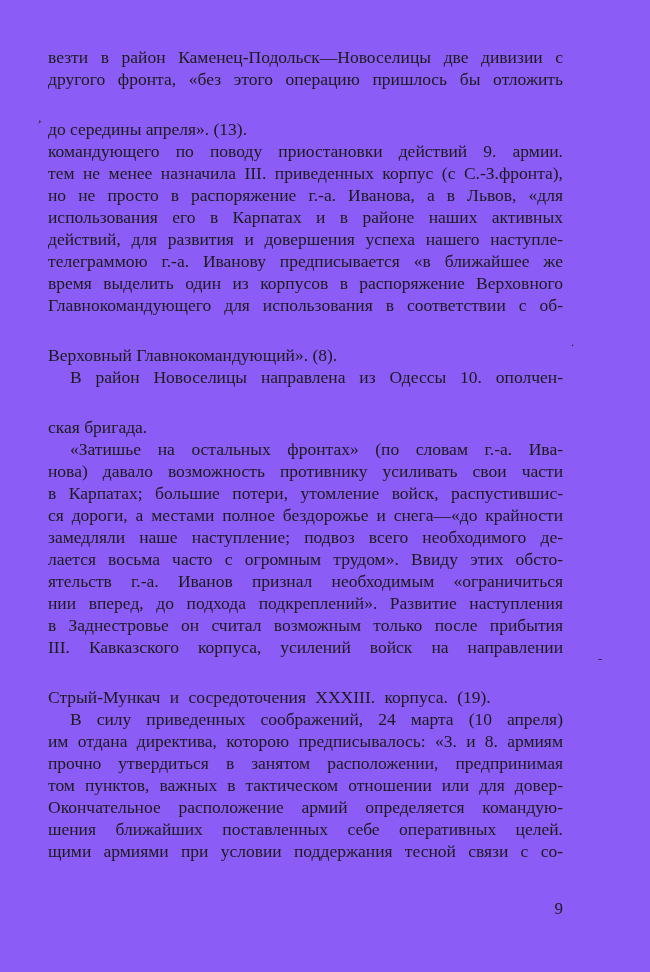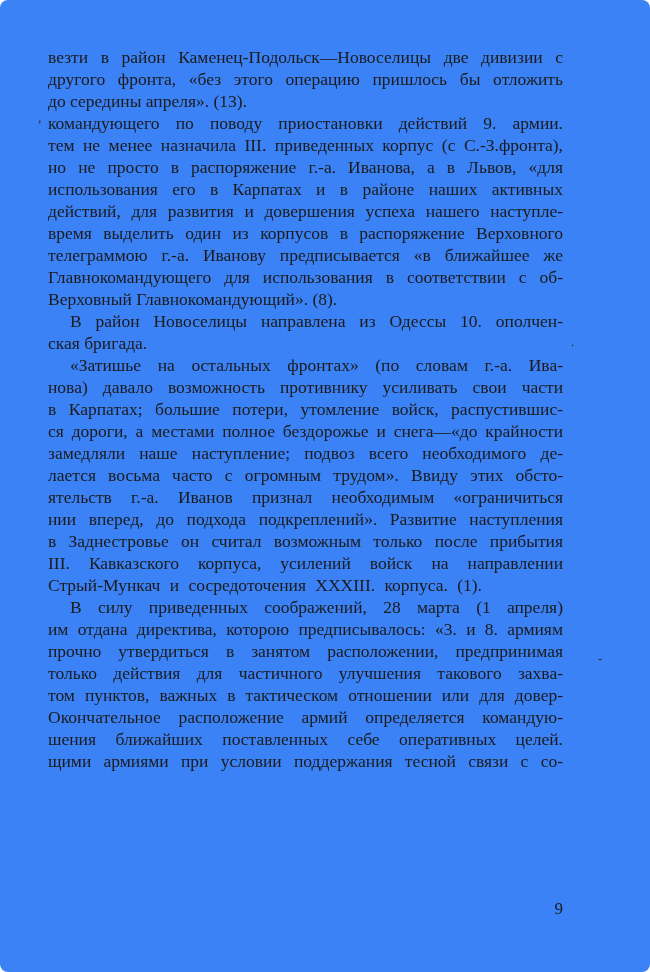--- a/index.html
+++ b/index.html
@@ -7,44 +7,44 @@
     padding: 0;
     width: 650px;
     height: 972px;
     background: #fdfdfc;
     overflow: hidden;
   }
   .page {
     position: relative;
     width: 650px;
     height: 972px;
-    background: #3b82f6;
+    background: #8b5cf6;
     font-family: "Liberation Serif", "DejaVu Serif", serif;
     color: #1b1b1b;
-    border-radius: 8px;
   }
   .text-block {
     position: absolute;
     left: 48px;
     top: 46px;
     width: 515px;
   }
   .line {
     height: 22px;
     line-height: 22px;
     font-size: 17.5px;
     text-align: justify;
     text-align-last: justify;
     white-space: normal;
     overflow: visible;
   }
   .line.indent { text-indent: 22px; }
   .line.noj {
     text-align: left;
     text-align-last: left;
+    margin-top: 28px;
   }
   .line.wide { word-spacing: 5px; }
   .page-number {
     position: absolute;
     top: 898px;
     left: 48px;
     width: 515px;
     text-align: right;
     font-size: 17px;
     line-height: 22px;
@@ -66,41 +66,40 @@
 <div class="page">
   <div class="text-block">
     <div class="line">везти в район Каменец-Подольск—Новоселицы две дивизии с</div>
     <div class="line">другого фронта, «без этого операцию пришлось бы отложить</div>
     <div class="line noj">до середины апреля». (13).</div>
     <div class="line">командующего по поводу приостановки действий 9. армии.</div>
     <div class="line">тем не менее назначила III. приведенных корпус (с С.-З.фронта),</div>
     <div class="line">но не просто в распоряжение г.-а. Иванова, а в Львов, «для</div>
     <div class="line">использования его в Карпатах и в районе наших активных</div>
     <div class="line">действий, для развития и довершения успеха нашего наступле-</div>
+    <div class="line">телеграммою г.-а. Иванову предписывается «в ближайшее же</div>
     <div class="line">время выделить один из корпусов в распоряжение Верховного</div>
-    <div class="line">телеграммою г.-а. Иванову предписывается «в ближайшее же</div>
     <div class="line">Главнокомандующего для использования в соответствии с об-</div>
     <div class="line noj">Верховный Главнокомандующий». (8).</div>
     <div class="line indent">В район Новоселицы направлена из Одессы 10. ополчен-</div>
     <div class="line noj">ская бригада.</div>
     <div class="line indent">«Затишье на остальных фронтах» (по словам г.-а. Ива-</div>
     <div class="line">нова) давало возможность противнику усиливать свои части</div>
     <div class="line">в Карпатах; большие потери, утомление войск, распустившис-</div>
     <div class="line">ся дороги, а местами полное бездорожье и снега—«до крайности</div>
     <div class="line">замедляли наше наступление; подвоз всего необходимого де-</div>
     <div class="line">лается восьма часто с огромным трудом». Ввиду этих обсто-</div>
     <div class="line">ятельств г.-а. Иванов признал необходимым «ограничиться</div>
     <div class="line">нии вперед, до подхода подкреплений». Развитие наступления</div>
     <div class="line">в Заднестровье он считал возможным только после прибытия</div>
     <div class="line">III. Кавказского корпуса, усилений войск на направлении</div>
-    <div class="line noj wide">Стрый-Мункач и сосредоточения XXXIII. корпуса. (1).</div>
-    <div class="line indent">В силу приведенных соображений, 28 марта (1 апреля)</div>
+    <div class="line noj wide">Стрый-Мункач и сосредоточения XXXIII. корпуса. (19).</div>
+    <div class="line indent">В силу приведенных соображений, 24 марта (10 апреля)</div>
     <div class="line">им отдана директива, которою предписывалось: «3. и 8. армиям</div>
     <div class="line">прочно утвердиться в занятом расположении, предпринимая</div>
-    <div class="line">только действия для частичного улучшения такового захва-</div>
     <div class="line">том пунктов, важных в тактическом отношении или для довер-</div>
     <div class="line">Окончательное расположение армий определяется командую-</div>
     <div class="line">шения ближайших поставленных себе оперативных целей.</div>
     <div class="line">щими армиями при условии поддержания тесной связи с со-</div>
   </div>
 
   <div class="page-number">9</div>
 
   <span class="artifact artifact-1">’</span>
   <span class="artifact artifact-2">.</span>

